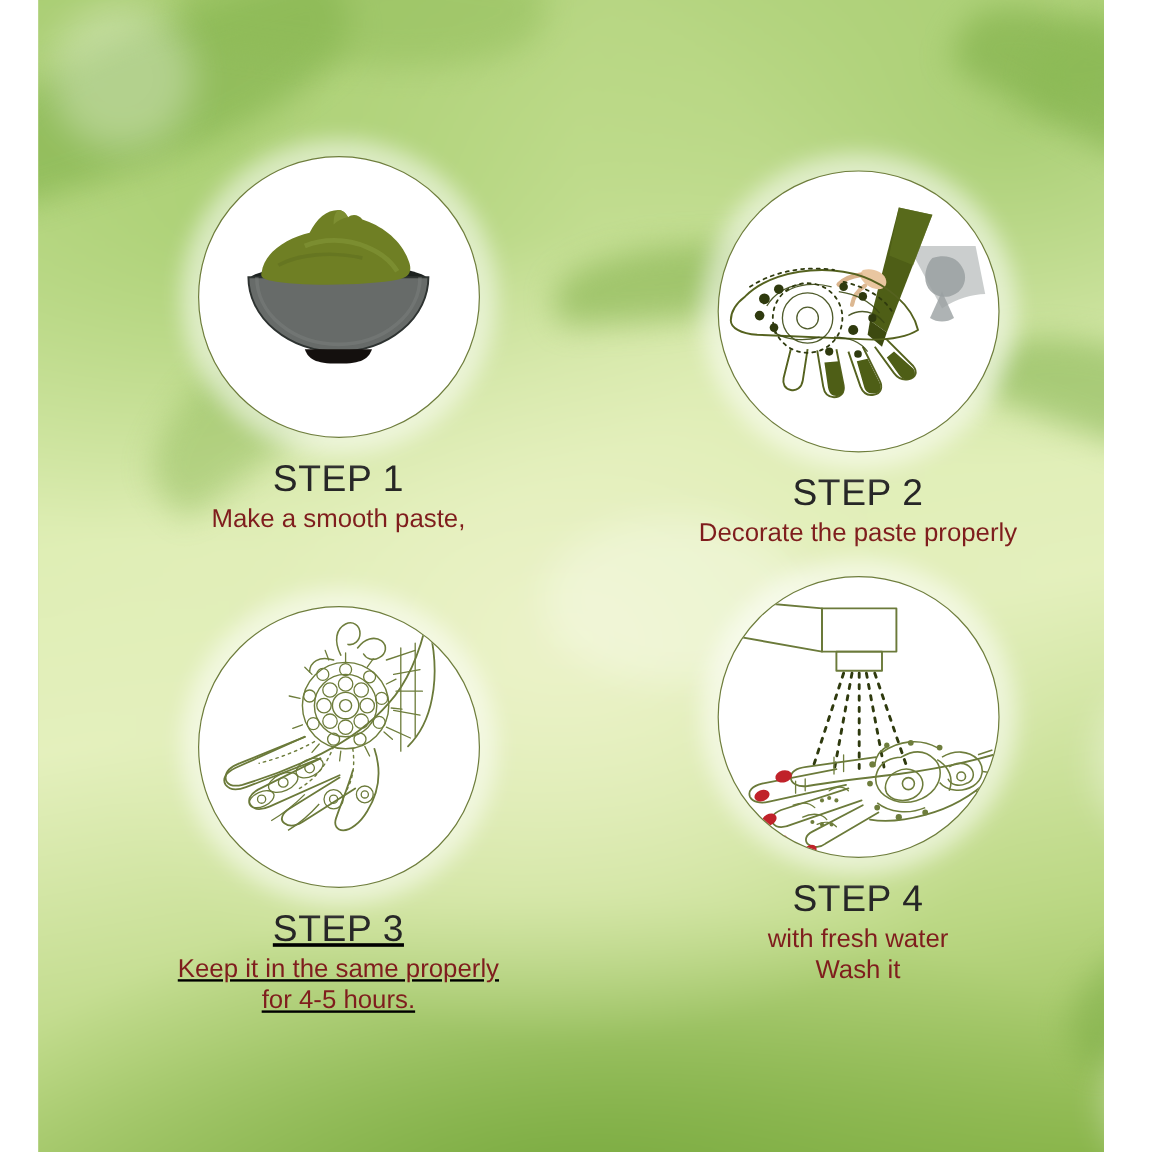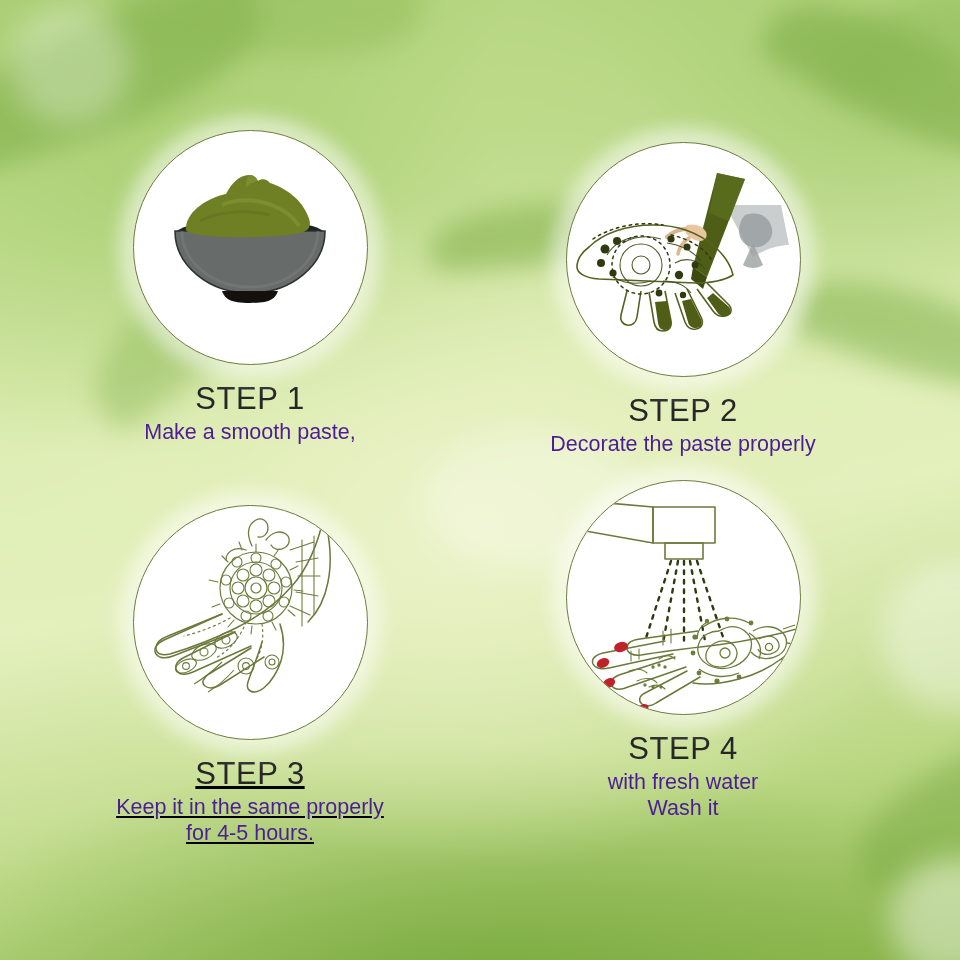--- a/index.html
+++ b/index.html
@@ -8,24 +8,25 @@
     width: 960px;
     height: 960px;
     overflow: hidden;
   }
   body {
     font-family: "Liberation Sans", sans-serif;
   }
 
   #infographic {
     position: relative;
-    width: 960px;
+    width: 888px;
     height: 960px;
     overflow: hidden;
     background: #b4d37e;
+    margin-left: 32px;
   }
 
   
   .bg-layer {
     position: absolute;
     inset: 0;
     overflow: hidden;
   }
   .bg-base {
     position: absolute;
@@ -82,21 +83,21 @@
     margin-top: 18px;
     font-size: 31px;
     letter-spacing: 0.5px;
     color: #262626;
     font-weight: 400;
     line-height: 1.05;
   }
   .step-desc {
     margin-top: 3px;
     font-size: 21.5px;
-    color: #4c1d95;
+    color: #7f1d1d;
     line-height: 1.22;
     font-weight: 400;
   }
   .step-desc .l { display: block; white-space: nowrap; }
 </style>
 </head>
 <body>
 
 <div id="infographic">
 

